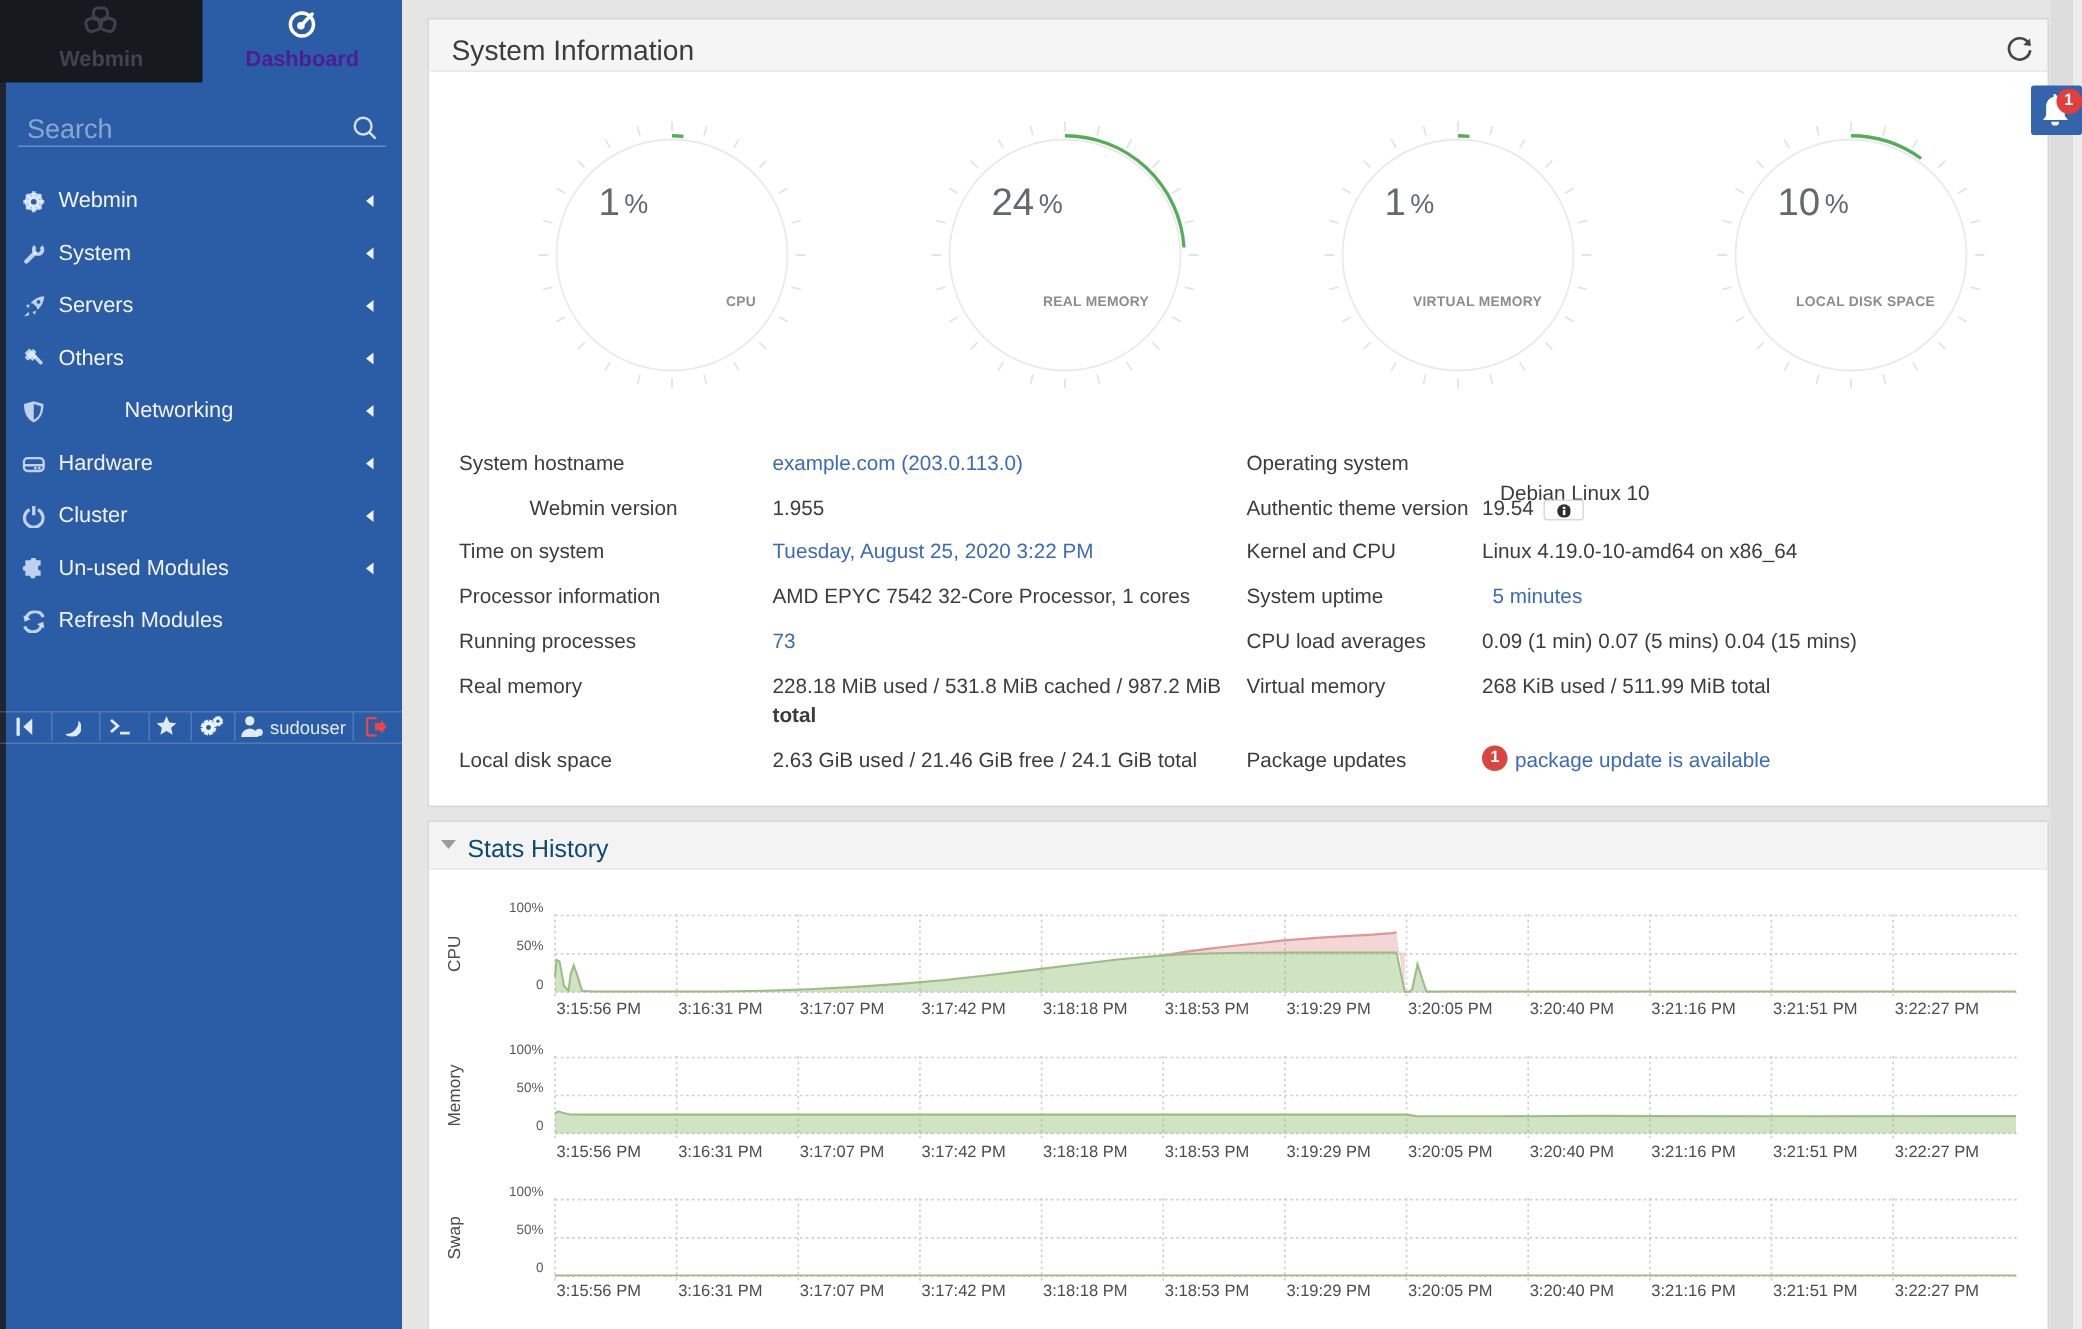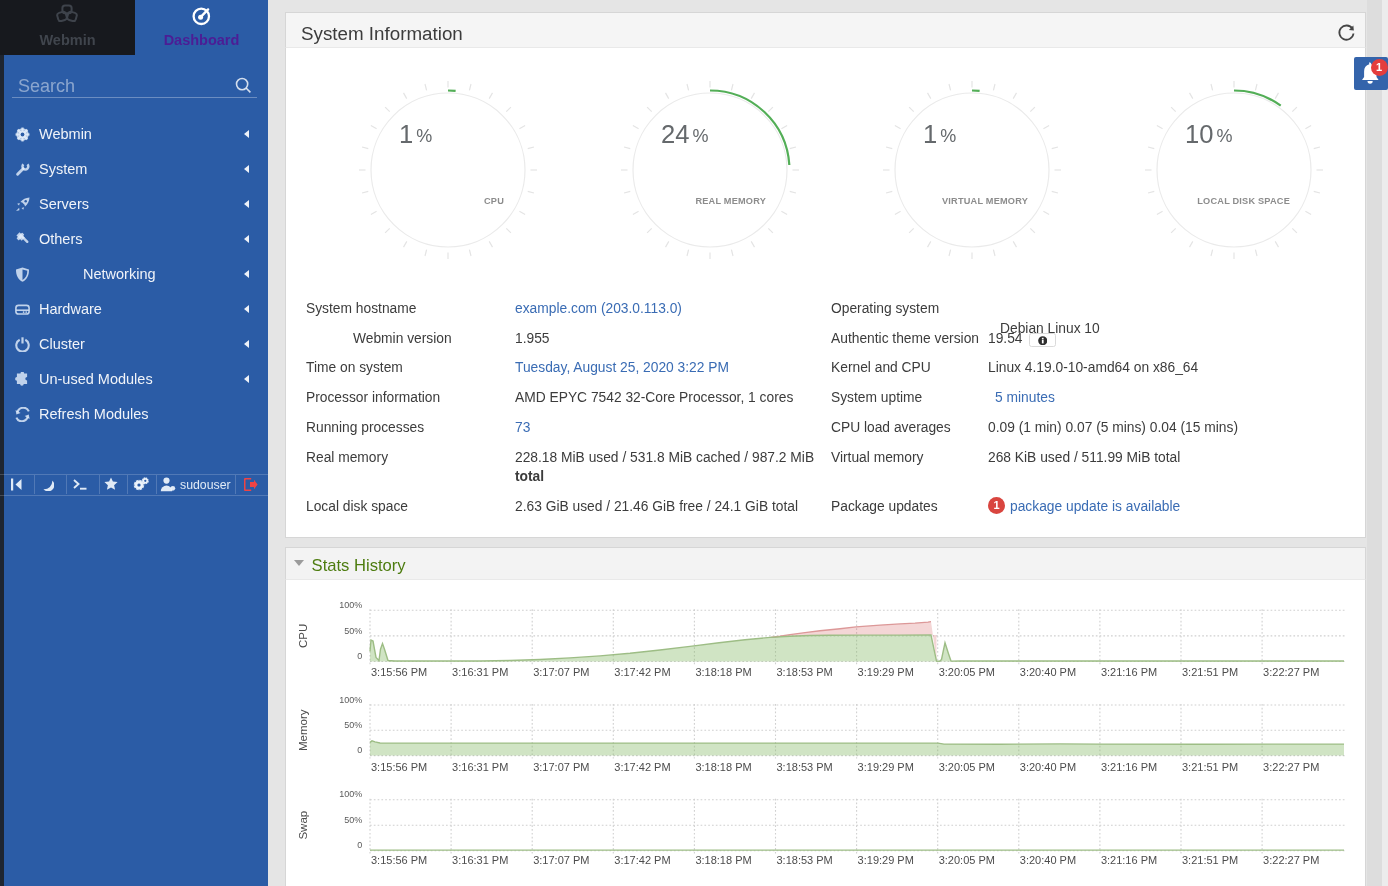--- a/index.html
+++ b/index.html
@@ -167,21 +167,21 @@
 <div class="cell" style="left:831px;top:419.8px;">CPU load averages</div>
 <div class="cell" style="left:988px;top:419.8px;">0.09 (1 min) 0.07 (5 mins) 0.04 (15 mins)</div>
 <div class="cell" style="left:831px;top:449.5px;">Virtual memory</div>
 <div class="cell" style="left:988px;top:449.5px;">268 KiB used / 511.99 MiB total</div>
 <div class="cell" style="left:831px;top:498.9px;">Package updates</div>
 <div class="abs" style="left:988px;top:496.7px;width:17px;height:17px;border-radius:50%;background:#d9453f;color:#fff;font-size:11px;font-weight:700;text-align:center;line-height:17px;">1</div>
 <div class="cell link" style="left:1010px;top:498.9px;">package update is available</div>
 <div class="abs" style="left:285px;top:547px;width:1081px;height:341px;background:#ffffff;border:1px solid #d6d6d6;"></div>
 <div class="abs" style="left:285px;top:547px;width:1081px;height:33px;background:#f3f3f3;border:1px solid #d6d6d6;border-bottom:1px solid #e9e9e9;"></div>
 <div class="abs" style="left:294px;top:560px;width:0;height:0;border-left:5.5px solid transparent;border-right:5.5px solid transparent;border-top:6.5px solid #9b9b9b;"></div>
-<div class="abs" style="left:311.6px;top:555.5px;font-size:16.6px;color:#4d7c0f;">Stats History</div>
+<div class="abs" style="left:311.6px;top:555.5px;font-size:16.6px;color:#0c4a6e;">Stats History</div>
 <svg class="abs" style="left:286px;top:581px;" width="1080" height="305" viewBox="286 581 1080 305">
     <line x1="370.0" y1="610.3" x2="1345.0" y2="610.3" stroke="#d0d0d0" stroke-width="1.1" stroke-dasharray="1.7 2.1"></line>
     <line x1="370.0" y1="635.9" x2="1345.0" y2="635.9" stroke="#d0d0d0" stroke-width="1.1" stroke-dasharray="1.7 2.1"></line>
     <line x1="370.0" y1="661.5" x2="1345.0" y2="661.5" stroke="#d0d0d0" stroke-width="1.1" stroke-dasharray="1.7 2.1"></line>
     <line x1="370.0" y1="609.3" x2="370.0" y2="664.5" stroke="#d0d0d0" stroke-width="1.1" stroke-dasharray="1.7 2.1"></line>
     <line x1="451.1" y1="609.3" x2="451.1" y2="664.5" stroke="#d0d0d0" stroke-width="1.1" stroke-dasharray="1.7 2.1"></line>
     <line x1="532.2" y1="609.3" x2="532.2" y2="664.5" stroke="#d0d0d0" stroke-width="1.1" stroke-dasharray="1.7 2.1"></line>
     <line x1="613.3" y1="609.3" x2="613.3" y2="664.5" stroke="#d0d0d0" stroke-width="1.1" stroke-dasharray="1.7 2.1"></line>
     <line x1="694.4" y1="609.3" x2="694.4" y2="664.5" stroke="#d0d0d0" stroke-width="1.1" stroke-dasharray="1.7 2.1"></line>
     <line x1="775.5" y1="609.3" x2="775.5" y2="664.5" stroke="#d0d0d0" stroke-width="1.1" stroke-dasharray="1.7 2.1"></line>

